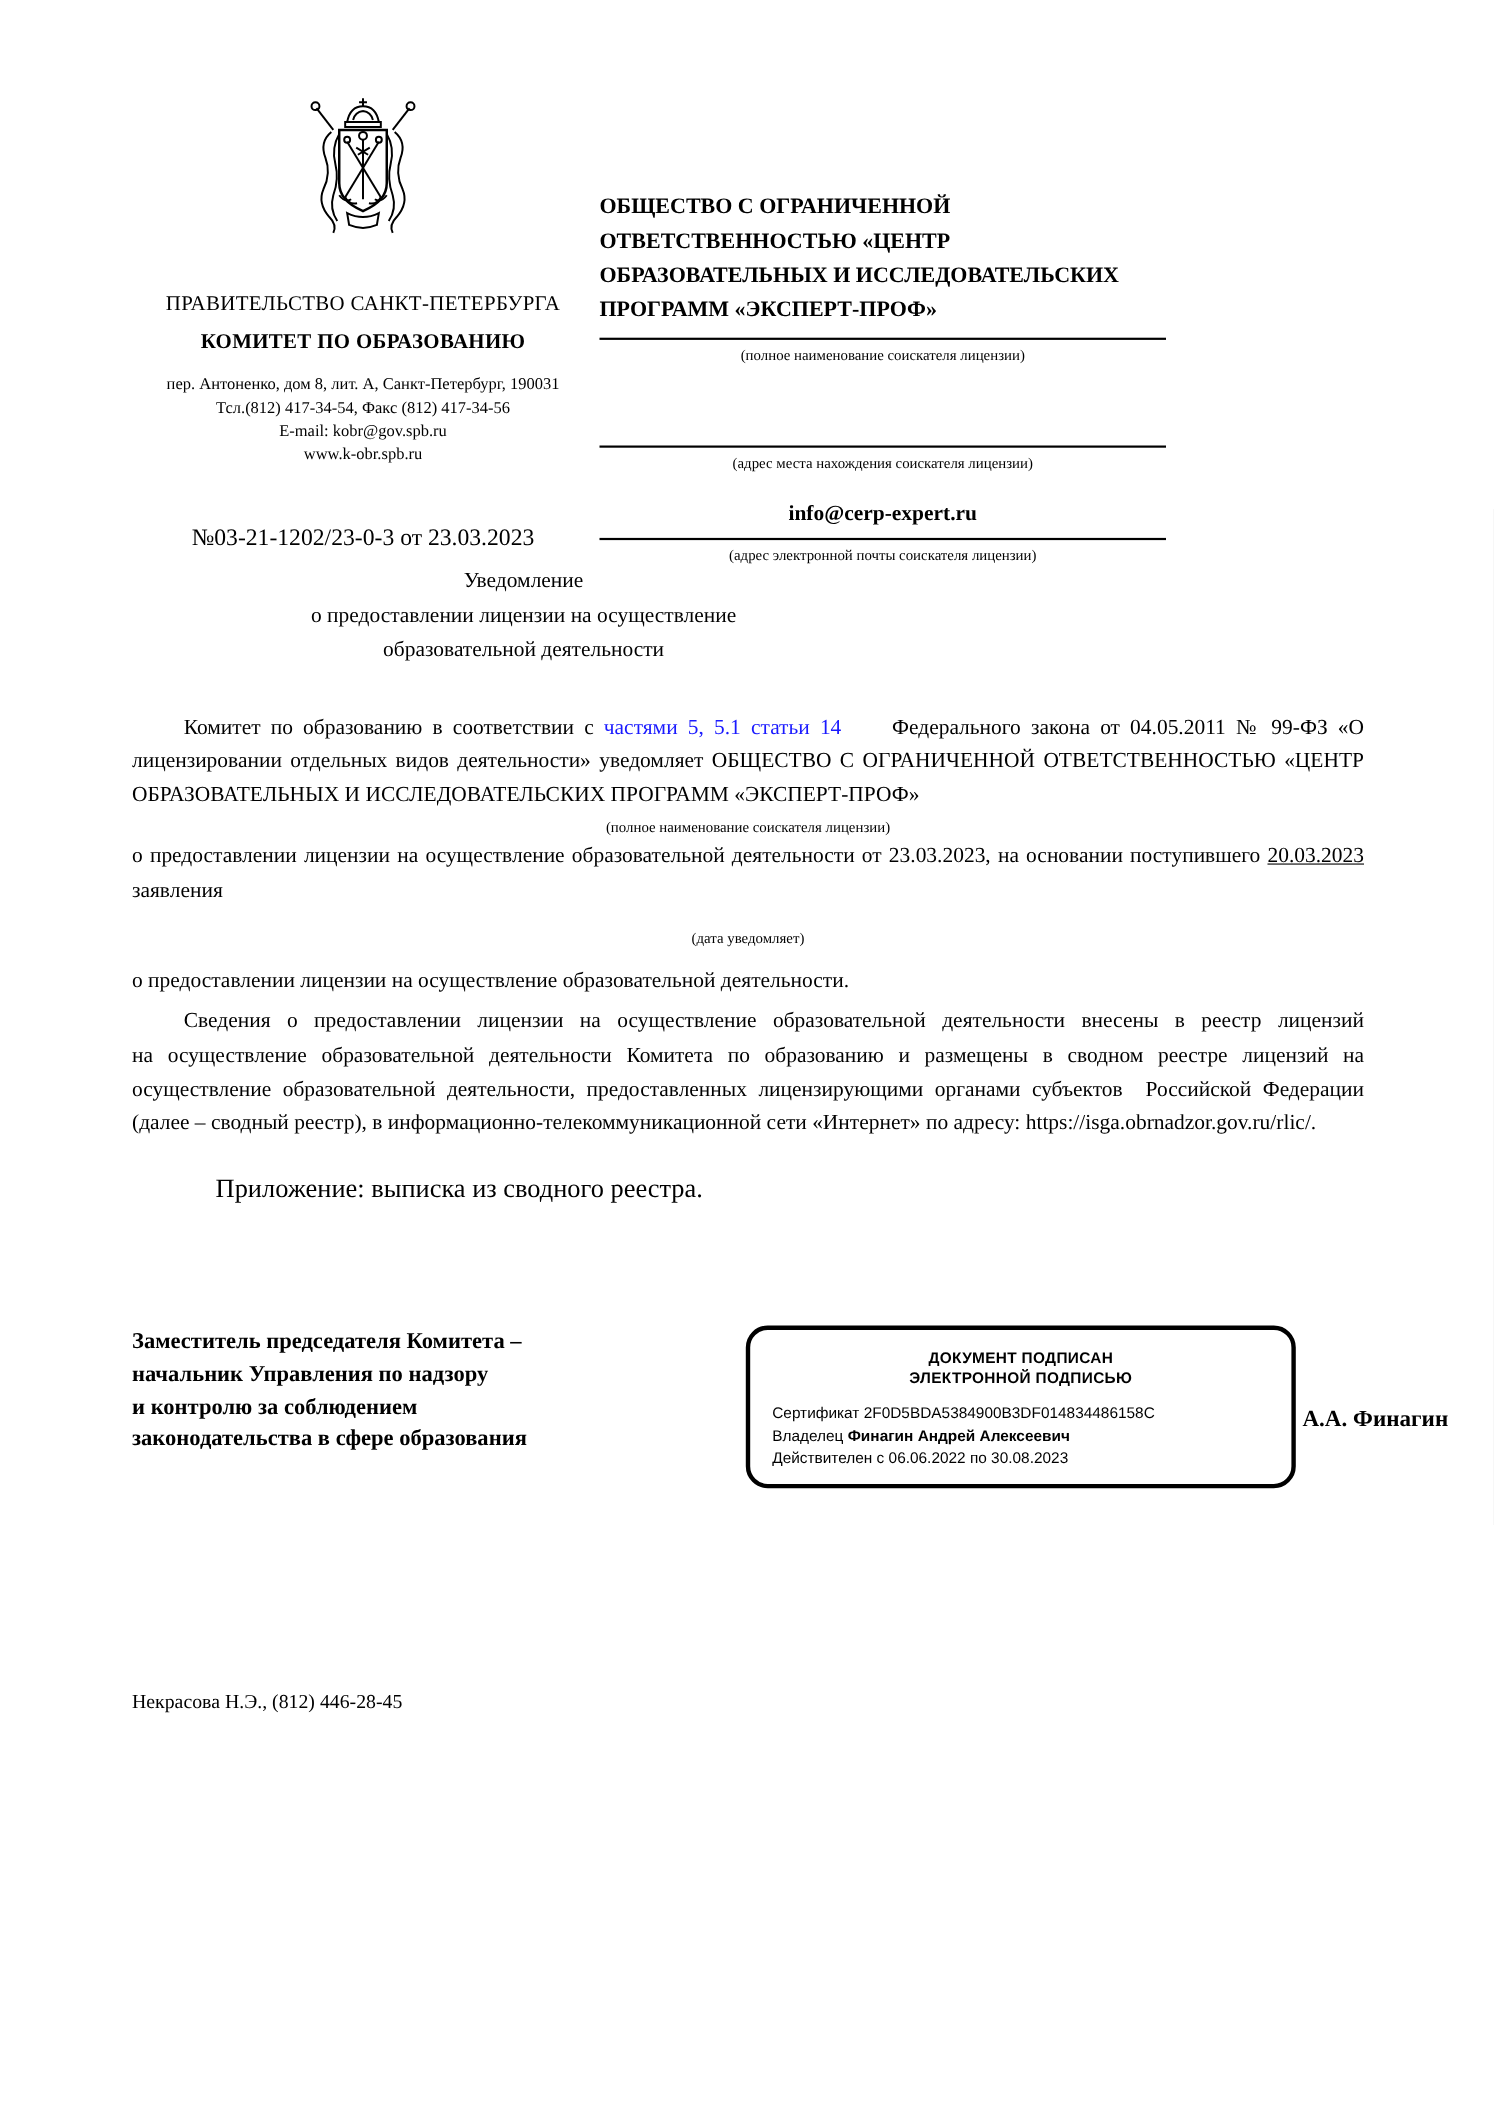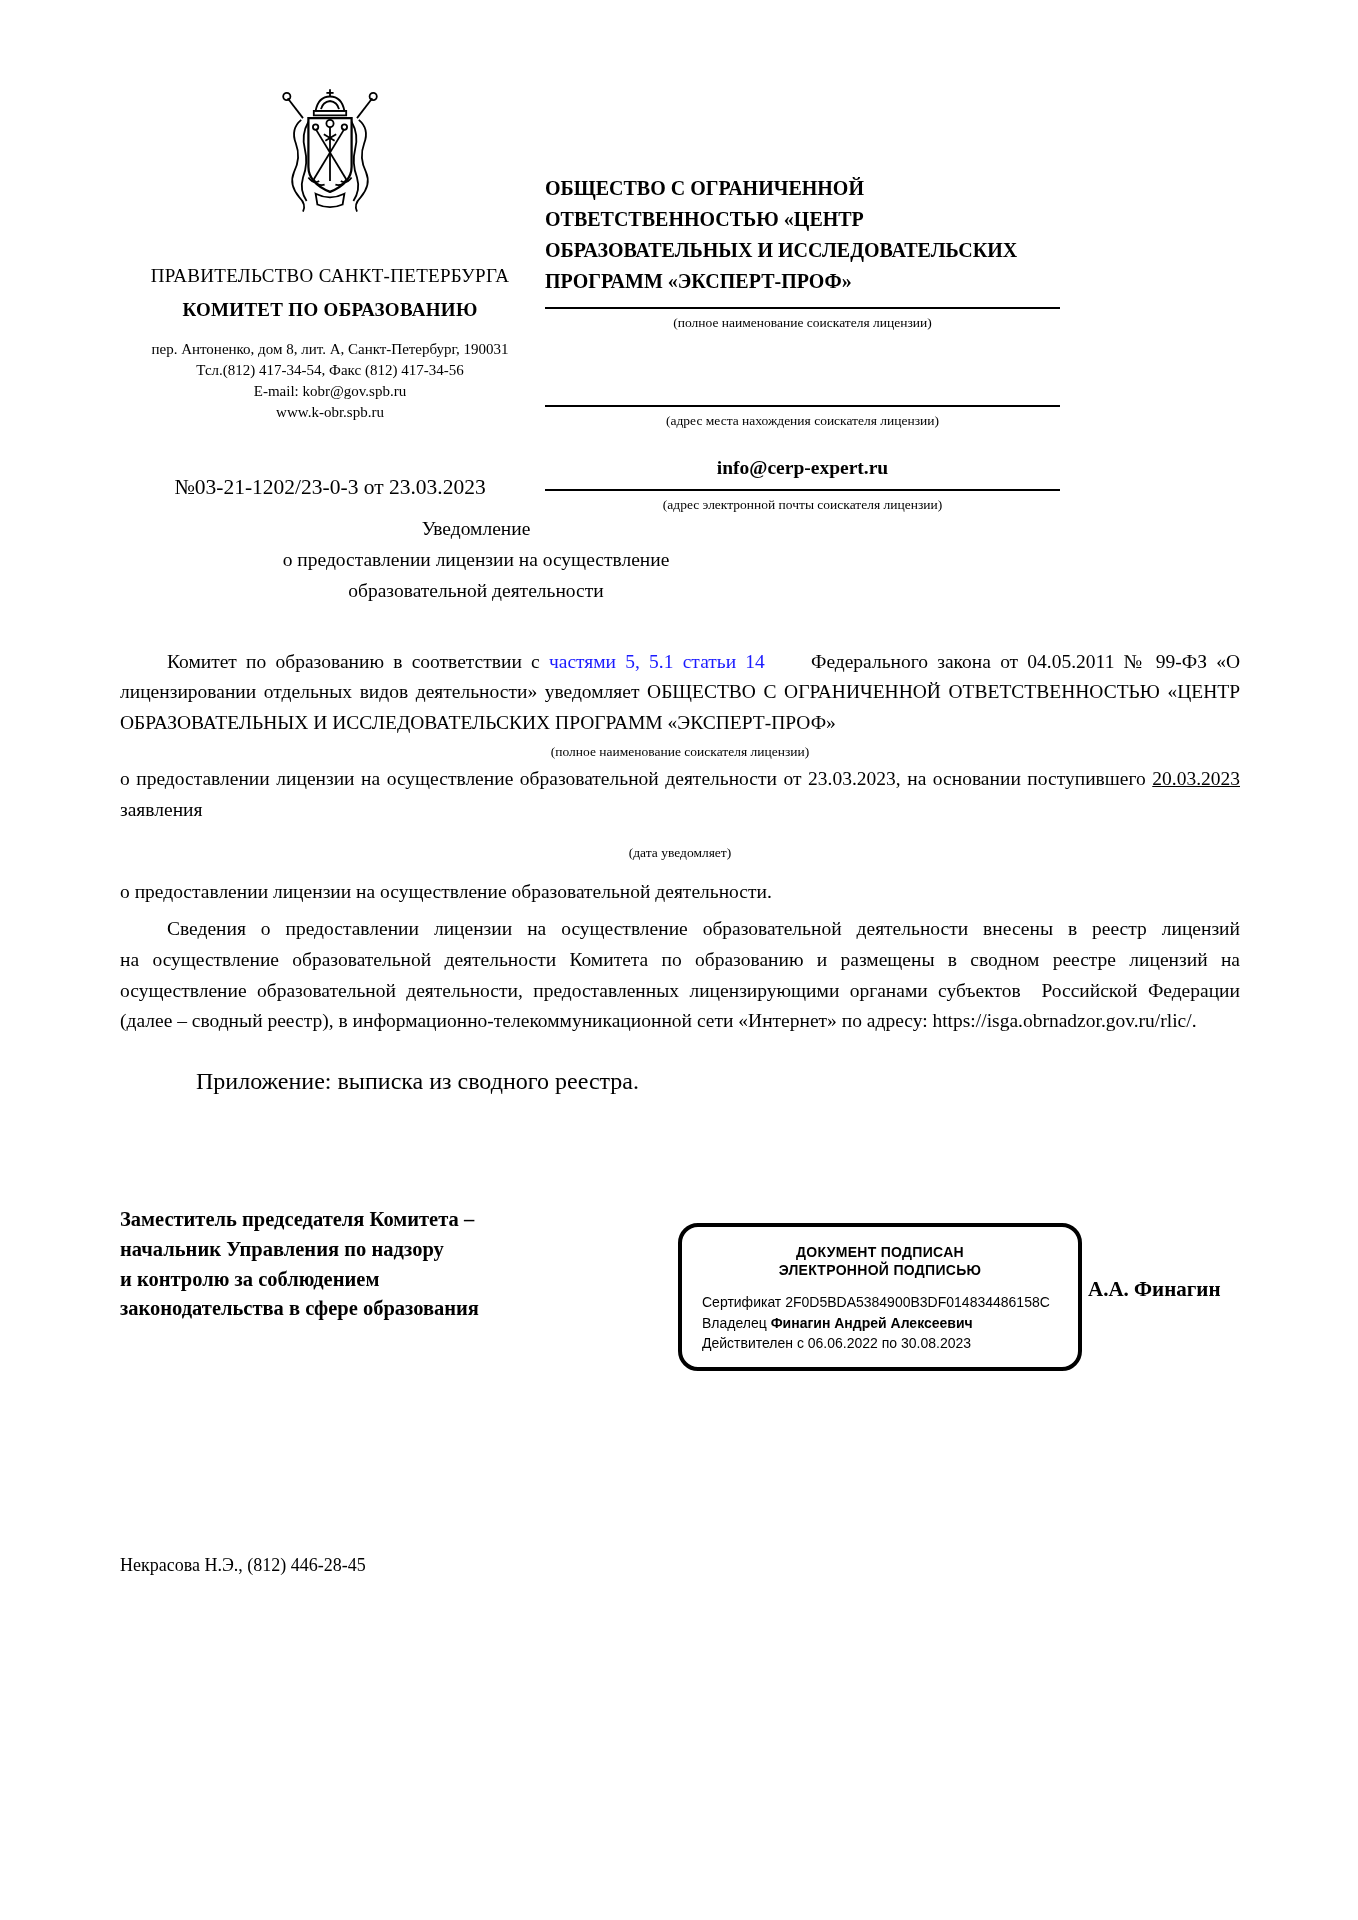--- a/index.html
+++ b/index.html
@@ -39,24 +39,23 @@
   .date-underline { text-decoration:underline; }
   .link-blue { color:#1a1aff; cursor:pointer; }
   .caption-date { margin-top:16px; margin-bottom:14px; }
   .para4 { margin-top:6px; }
   .attachment { margin-top:26px; padding-left:76px; font-size:24px; }
 
   
   .signature-row { margin-top:104px; display:flex; align-items:flex-start; }
   .sig-title { width:432px; flex:0 0 auto; font-size:20.5px; font-weight:bold; line-height:1.45; }
   .stamp-box {
-    flex:0 0 auto; margin-left:126px; width:404px; box-sizing:border-box;
+    flex:0 0 auto; margin-left:126px; width:500px; box-sizing:border-box;
     border:4px solid #000; border-radius:20px; padding:16px 20px 14px 20px;
     font-family:"Liberation Sans","DejaVu Sans",sans-serif;
-    margin-top:18px;
   }
   .stamp-header { text-align:center; font-weight:bold; font-size:14px; line-height:1.3; letter-spacing:0.3px; }
   .stamp-lines { margin-top:13px; font-size:14px; line-height:1.45; }
   .signer-name { flex:0 0 auto; margin-left:6px; margin-top:72px; font-size:21px; font-weight:bold; white-space:nowrap; }
 
   
   .footer-line { margin-top:184px; font-size:18px; }
 </style>
 </head>
 <body>

